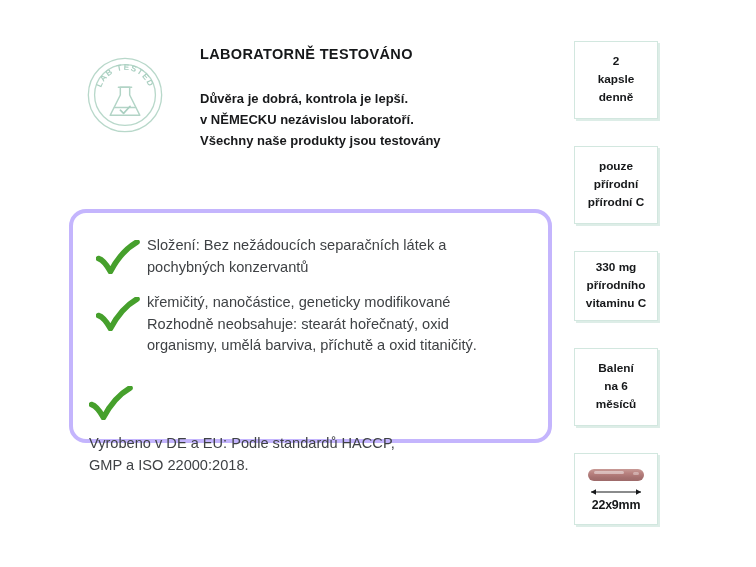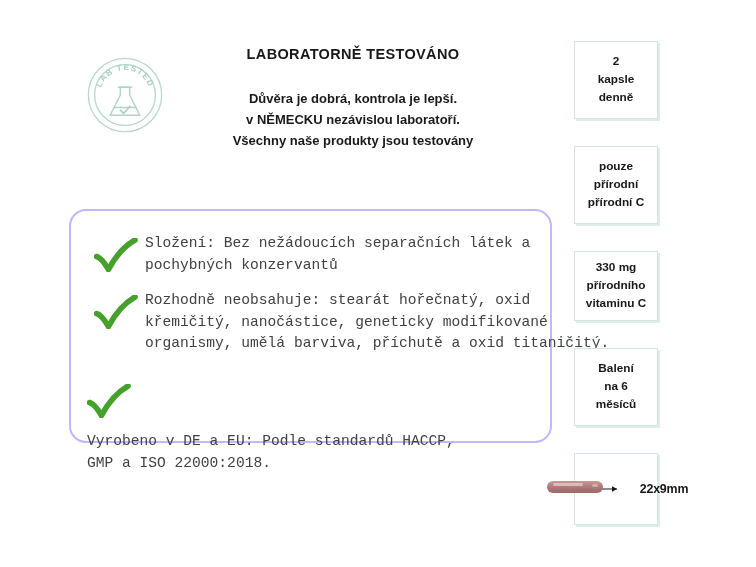--- a/index.html
+++ b/index.html
@@ -32,24 +32,23 @@
     position: absolute;
     left: 86px;
     top: 22px;
     width: 78px;
     height: 78px;
   }
   #lab-badge svg { display: block; width: 78px; height: 78px; }
 
   #header-text-block {
     position: absolute;
-    left: 168px;
+    left: 200px;
     top: 12px;
     width: 370px;
-    text-align: center;
   }
 
   #headline {
     font-size: 14.5px;
     font-weight: bold;
     letter-spacing: 0.35px;
     color: #16181a;
     line-height: 1.2;
   }
 
@@ -62,24 +61,23 @@
   }
   #subhead .ln { display: block; white-space: nowrap; }
 
   
   #feature-card {
     position: absolute;
     left: 69px;
     top: 209px;
     width: 483px;
     height: 234px;
-    border: 2px solid #c4b5fd;
+    border: 4px solid #c4b5fd;
     border-radius: 17px;
     background: #ffffff;
-    font-family: Liberation Mono, monospace;
   }
 
   #feature-list {
     position: absolute;
     left: 0;
     top: 21px;
     width: 100%;
     padding: 0 14px 0 16px;
     list-style: none;
   }
@@ -142,23 +140,23 @@
   }
 
   #box-dose    { height: 78px;  margin-bottom: 27px; }
   #box-natural { height: 78px;  margin-bottom: 27px; }
   #box-amount  { height: 70px;  margin-bottom: 27px; }
   #box-supply  { height: 78px;  margin-bottom: 27px; }
   #box-size    { height: 72px;  }
 
   
   #box-size {
-    flex-direction: row;
+    flex-direction: column;
     justify-content: center;
-    gap: 18px;
+    gap: 1px;
     margin-top: 27px;
   }
 
   .capsule-graphic {
     width: 62px;
     height: 15px;
     position: relative;
     margin-bottom: 5px;
   }
   .capsule-pill {
@@ -259,22 +257,22 @@
         </span>
       </li>
 
       <li class="feature-row">
         <span class="check-wrap">
           <svg viewBox="0 0 44 34" xmlns="http://www.w3.org/2000/svg">
             <path d="M2.5,18.5 C6,19.5 10.5,24.5 14.5,31.5 C21,19 30.5,8 41,2" fill="none" stroke="#46a02c" stroke-width="5.6" stroke-linecap="round" stroke-linejoin="round"></path>
           </svg>
         </span>
         <span class="feature-text">
+          <span class="ln">křemičitý, nanočástice, geneticky modifikované</span>
           <span class="ln">Rozhodně neobsahuje: stearát hořečnatý, oxid</span>
-          <span class="ln">křemičitý, nanočástice, geneticky modifikované</span>
           <span class="ln">organismy, umělá barviva, příchutě a oxid titaničitý.</span>
         </span>
       </li>
 
       <li class="feature-row">
         <span class="check-wrap">
           <svg viewBox="0 0 44 34" xmlns="http://www.w3.org/2000/svg">
             <path d="M2.5,18.5 C6,19.5 10.5,24.5 14.5,31.5 C21,19 30.5,8 41,2" fill="none" stroke="#46a02c" stroke-width="5.6" stroke-linecap="round" stroke-linejoin="round"></path>
           </svg>
         </span>

